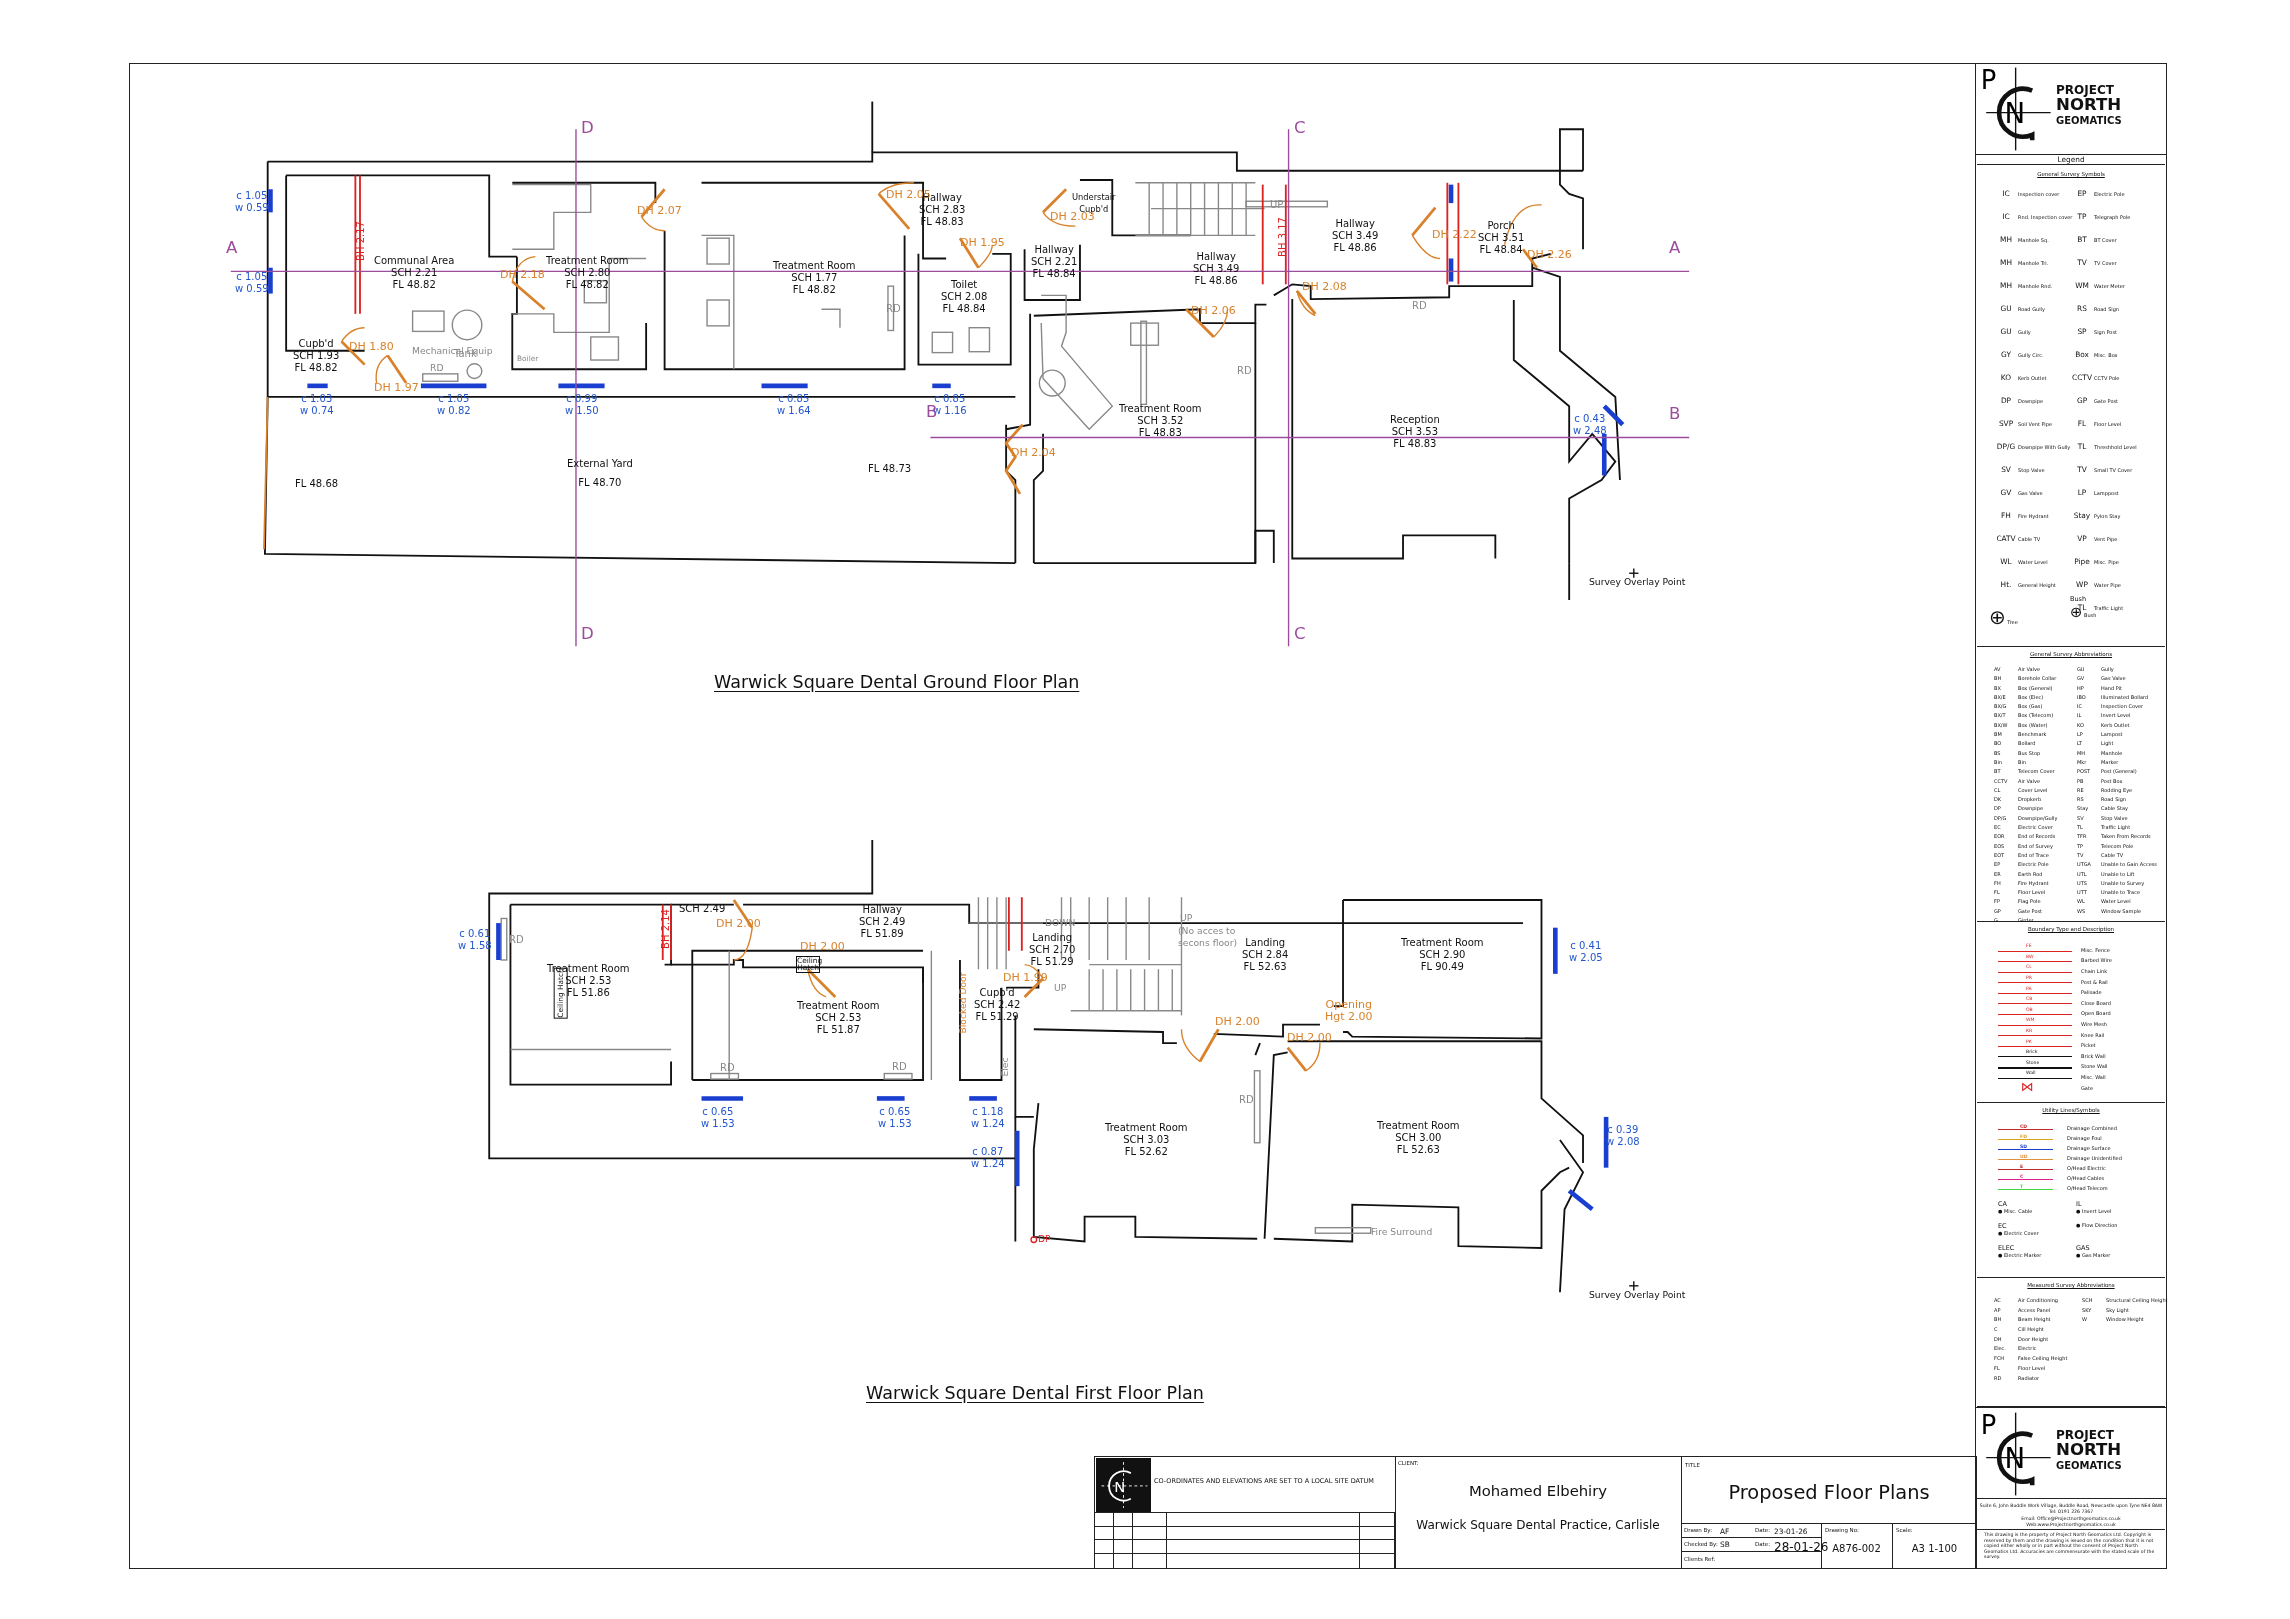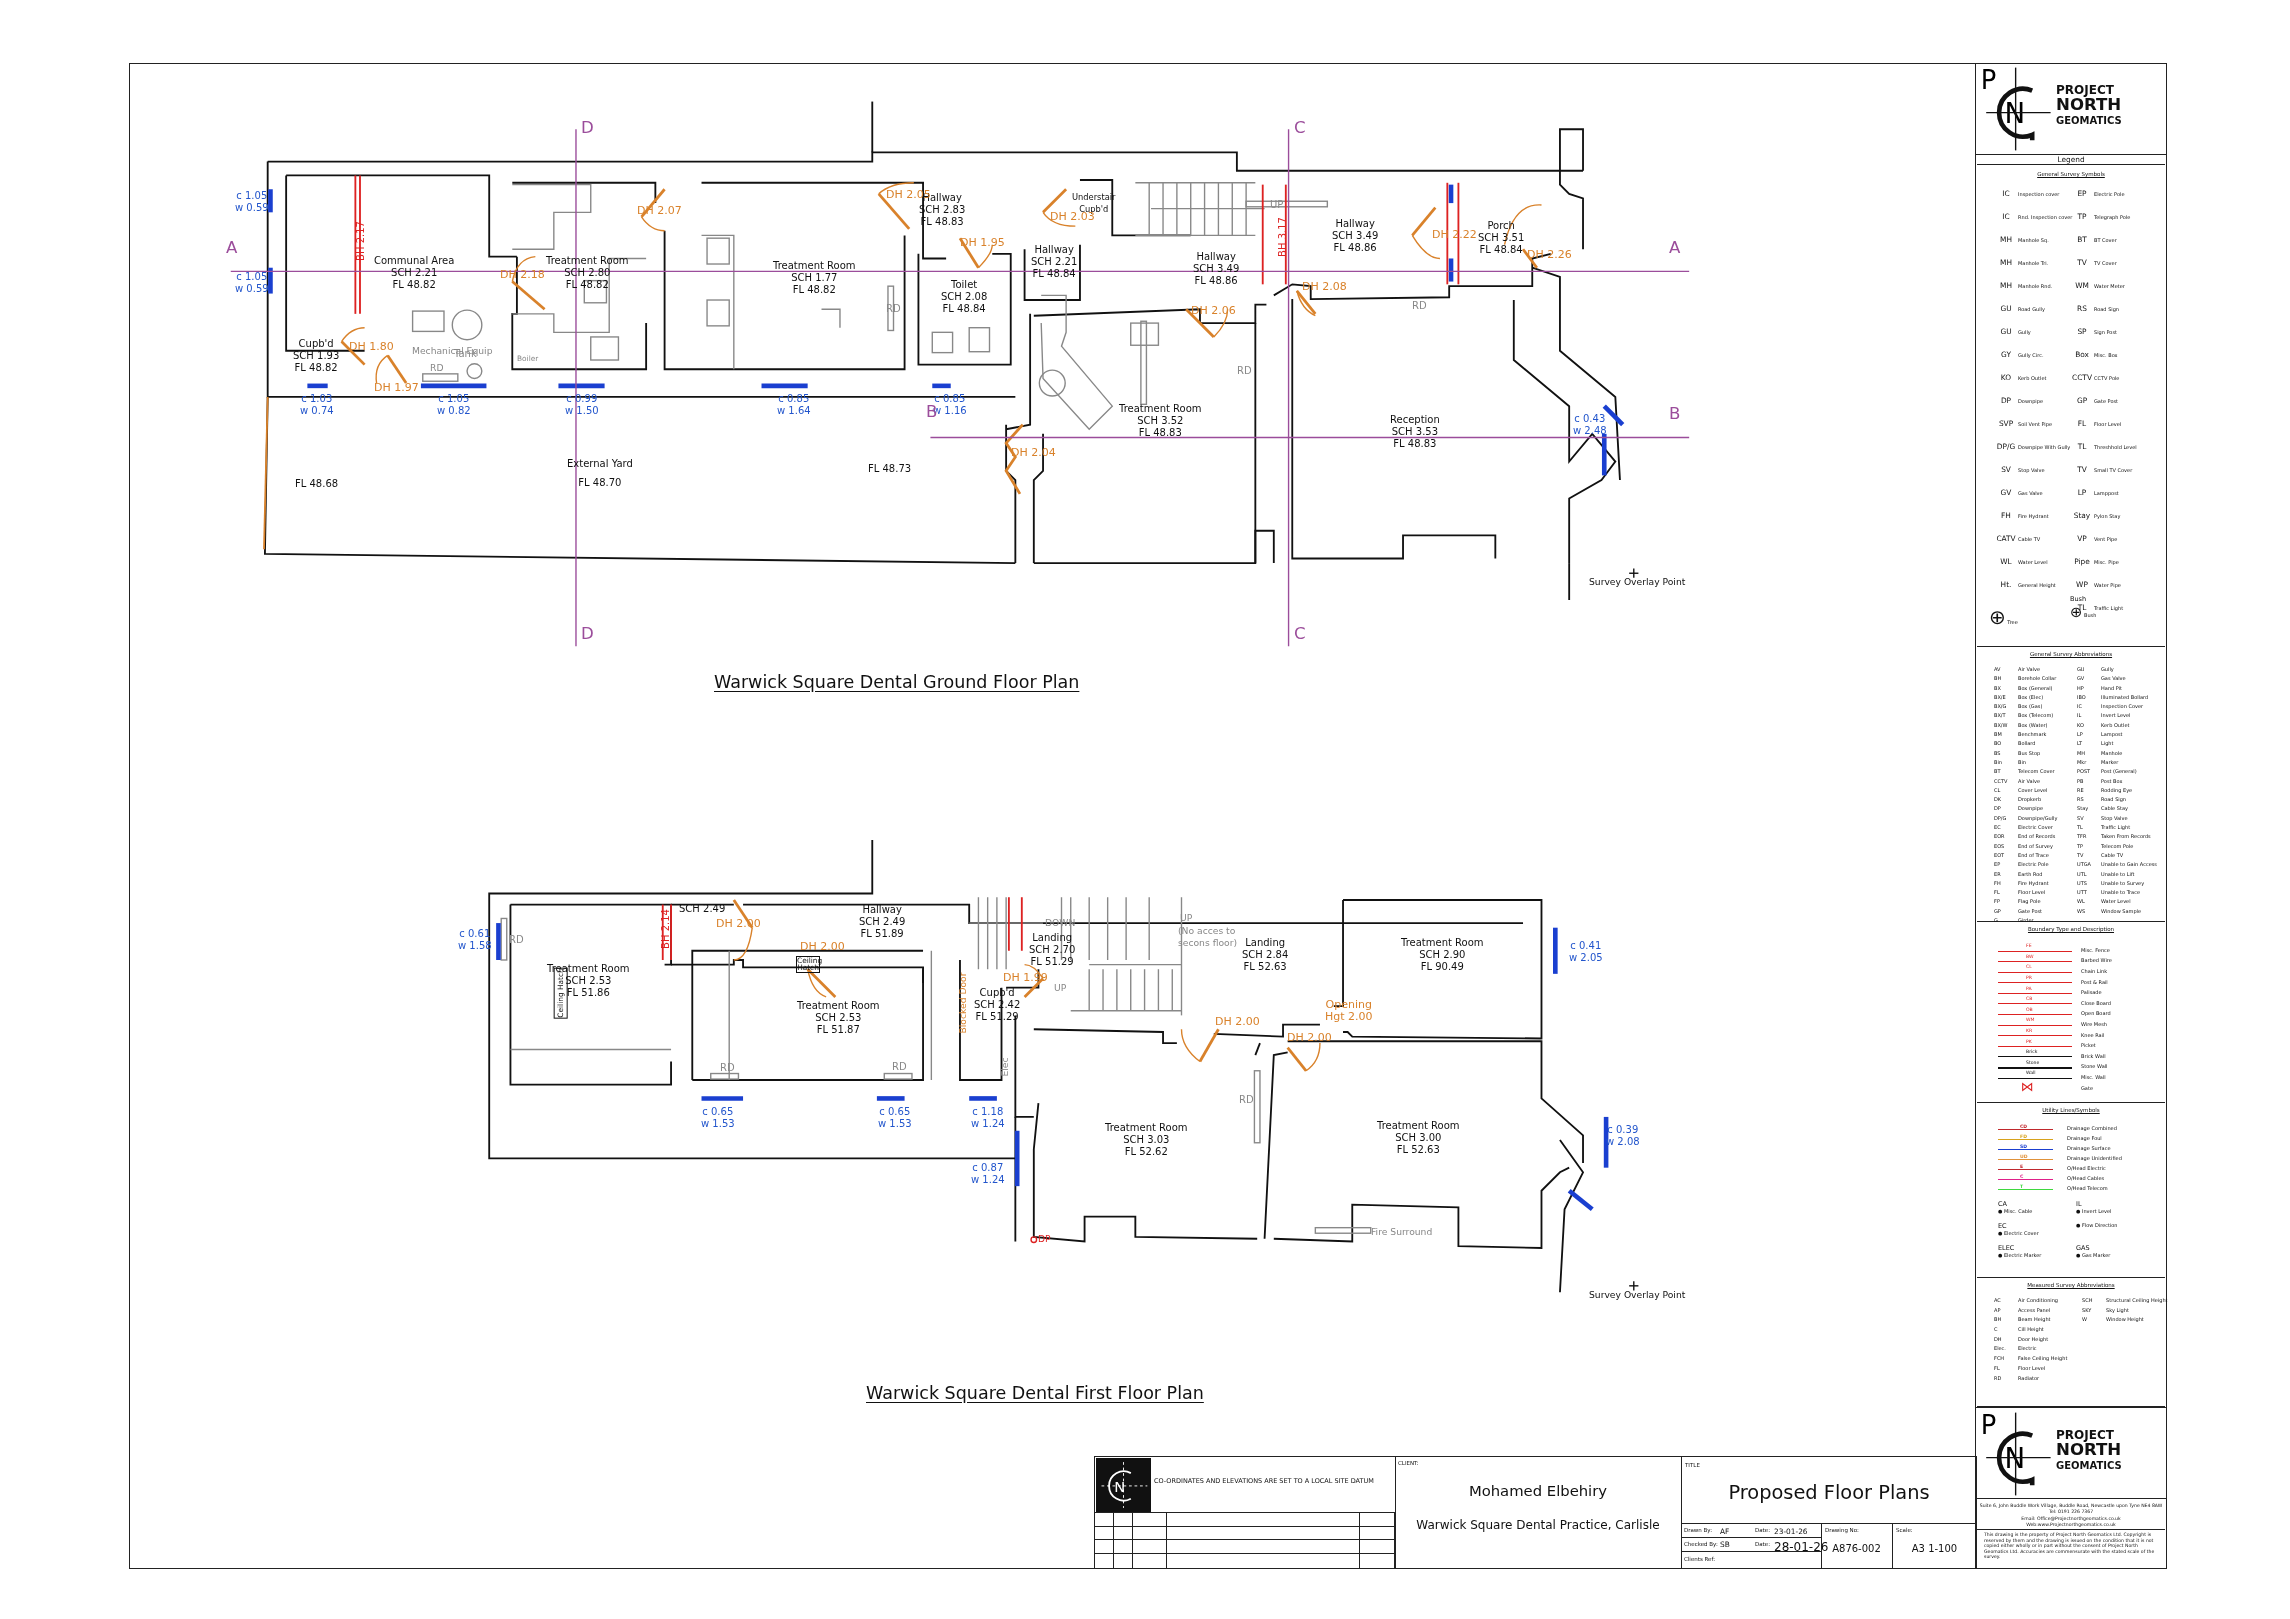--- a/index.html
+++ b/index.html
@@ -475,21 +475,21 @@
     <div>w 1.53</div>
   </div>
 <div class="lbl win" style="left:878px;top:1106px;">
     <div>c 0.65</div>
     <div>w 1.53</div>
   </div>
 <div class="lbl win" style="left:971px;top:1106px;">
     <div>c 1.18</div>
     <div>w 1.24</div>
   </div>
-<div class="lbl win" style="left:971px;top:1146px;margin-top:16px;">
+<div class="lbl win" style="left:971px;top:1146px;">
     <div>c 0.87</div>
     <div>w 1.24</div>
   </div>
 <div class="lbl win" style="left:1569px;top:940px;">
     <div>c 0.41</div>
     <div>w 2.05</div>
   </div>
 <div class="lbl win" style="left:1606px;top:1124px;">
     <div>c 0.39</div>
     <div>w 2.08</div>

